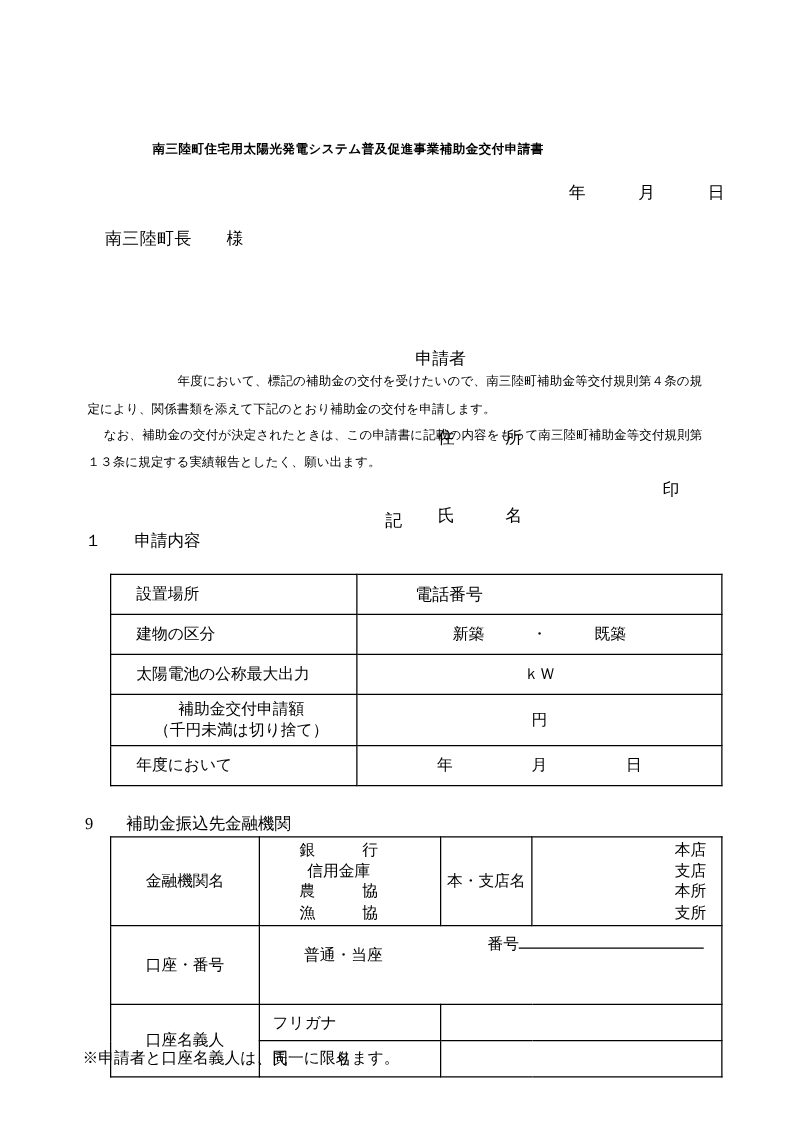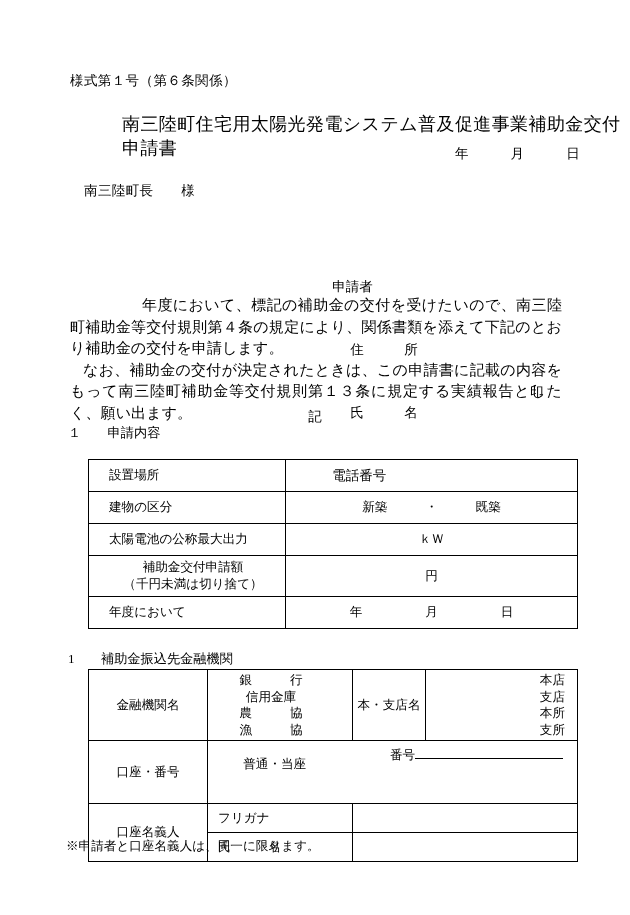--- a/index.html
+++ b/index.html
@@ -26,22 +26,23 @@
     position: absolute;
     left: 70px;
     top: 72px;
     font-size: 13.5px;
     letter-spacing: 0.4px;
   }
   .doc-title {
     position: absolute;
     left: 122px;
     top: 112px;
-    font-size: 18px;
+    font-size: 10px;
     letter-spacing: 0.4px;
+    font-weight: bold;
   }
   .date-line {
     position: absolute;
     left: 455px;
     top: 145px;
     font-size: 13.5px;
     letter-spacing: 0.4px;
     white-space: pre;
   }
   .addressee {
@@ -67,21 +68,21 @@
   .seal {
     position: absolute;
     left: 218px;
     top: 0;
   }
   .body-text {
     position: absolute;
     left: 70px;
     top: 295px;
     width: 492px;
-    font-size: 15px;
+    font-size: 10px;
     line-height: 21.5px;
     text-align: justify;
     letter-spacing: 0.1px;
   }
   .body-text p {
     margin: 0;
   }
   .body-text p.indent-big {
     text-indent: 72px;
   }
@@ -205,21 +206,20 @@
     top: 838px;
     font-size: 12.6px;
     white-space: pre;
   }
 </style>
 </head>
 <body>
 
 <div class="page">
 
-  <div class="form-no">様式第１号（第６条関係）</div>
 
   <div class="doc-title">南三陸町住宅用太陽光発電システム普及促進事業補助金交付申請書</div>
 
   <div class="date-line">年　　　月　　　日</div>
 
   <div class="addressee">南三陸町長　　様</div>
 
   <div class="applicant-block">
     <div class="row">
       <span>申請者</span>
@@ -264,21 +264,21 @@
 （千円未満は切り捨て）</td>
       <td class="val">円</td>
     </tr>
     <tr>
       <td class="lbl">年度において</td>
       <td class="val">年　　　　　月　　　　　日</td>
     </tr>
   </tbody>
     </table>
 
-  <div class="section-label section-2">1　　補助金振込先金融機関</div>
+  <div class="section-label section-2">9　　補助金振込先金融機関</div>
 
   <table class="frm t2">
     <tbody>
         <tr>
       <td class="bankname-lbl">金融機関名</td>
       <td class="banktype">銀　　　行
 信用金庫
 農　　　協
 漁　　　協</td>
       <td class="branch-lbl">本・支店名</td>

